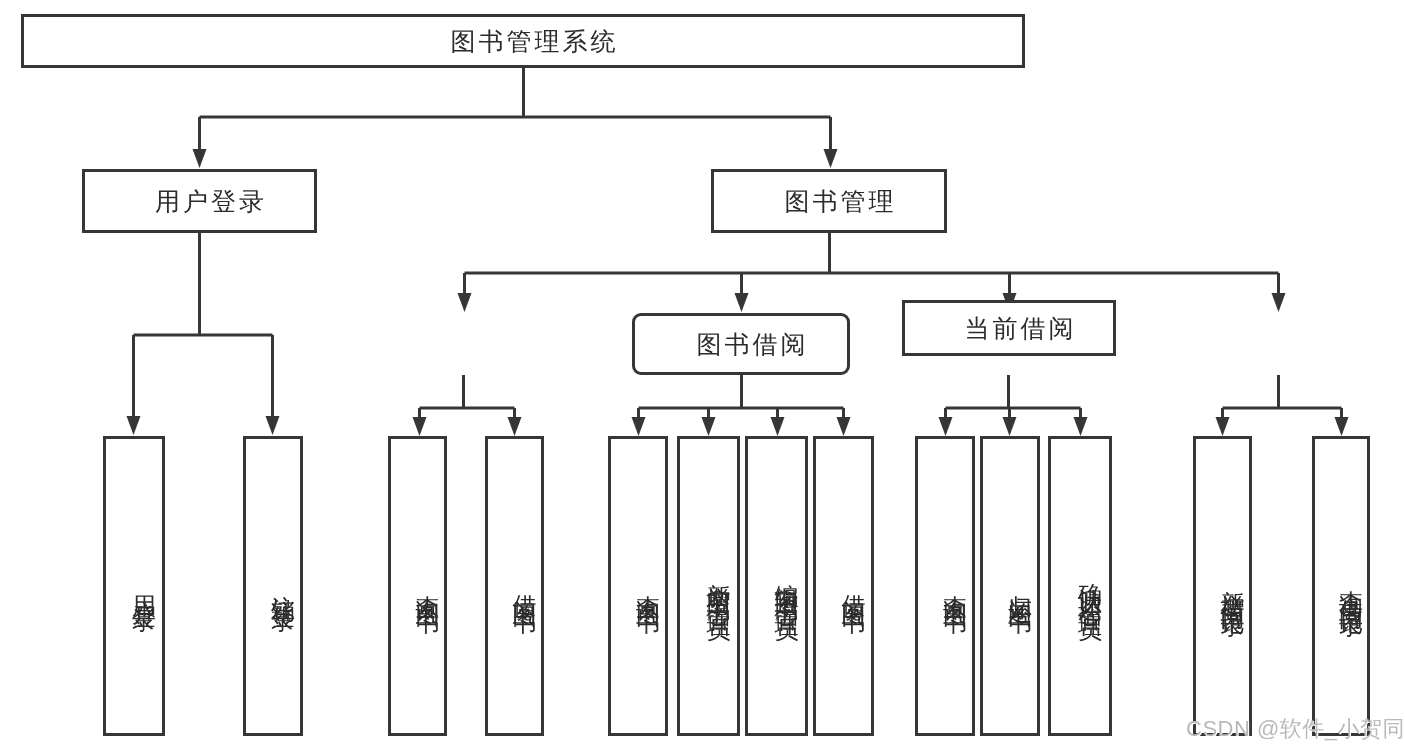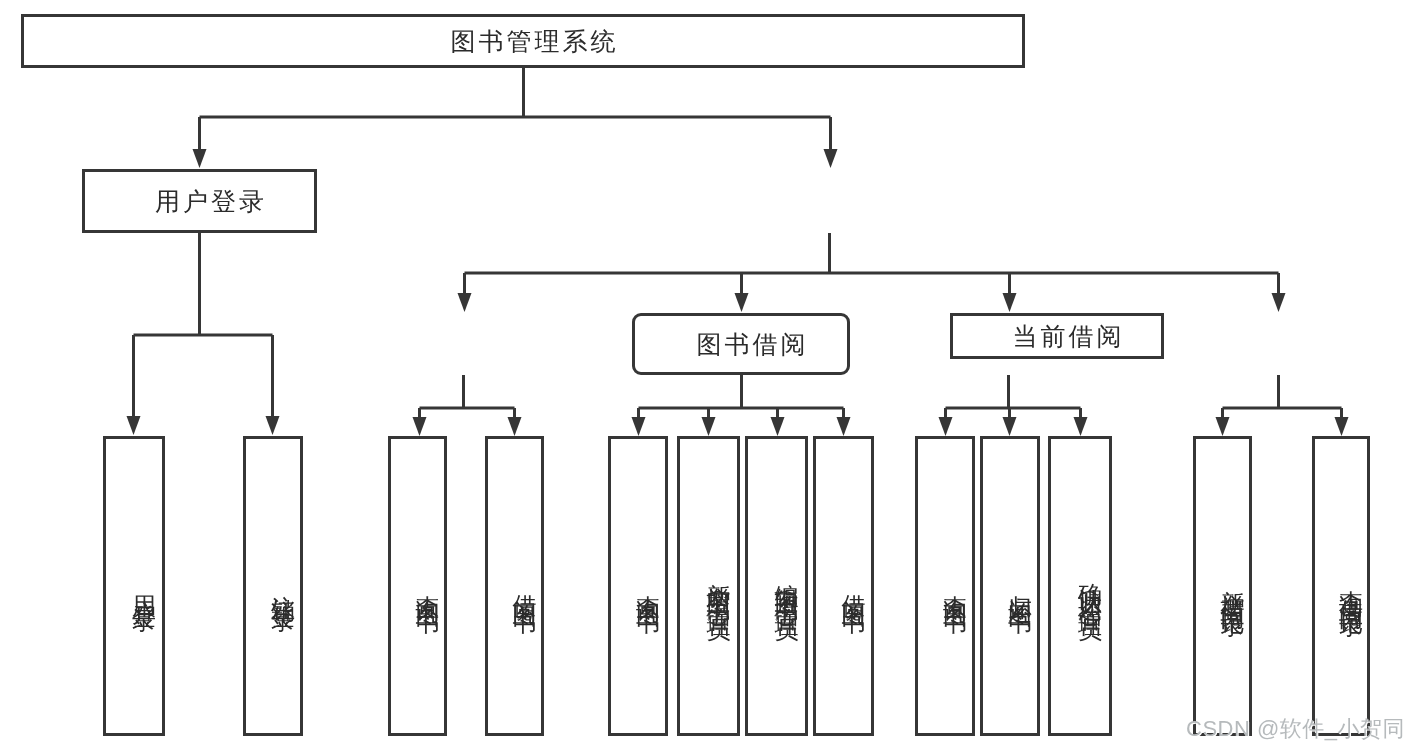--- a/index.html
+++ b/index.html
@@ -62,23 +62,24 @@
       <polygon points="1002.5,417 1016.5,417 1009.5,436"></polygon>
       <polygon points="1073.5,417 1087.5,417 1080.5,436"></polygon>
       <polygon points="1215.5,417 1229.5,417 1222.5,436"></polygon>
       <polygon points="1334.5,417 1348.5,417 1341.5,436"></polygon>
     </g>
   </svg>
 
   <div class="node" style="left:21px;top:14px;width:1004px;height:54px;">图书管理系统</div>
 
   <div class="node" style="left:82px;top:169px;width:235px;height:64px;">用户登录</div>
+  <div class="node" style="left:711px;top:169px;width:236px;height:64px;">图书管理</div>
 
   <div class="node" style="left:632px;top:313px;width:218px;height:62px;border-radius:9px;">图书借阅</div>
-  <div class="node" style="left:902px;top:313px;width:214px;height:46px;margin-left:48px;">当前借阅</div>
+  <div class="node" style="left:902px;top:300px;width:214px;height:56px;">当前借阅</div>
 
   <div class="node leaf" style="left:103px;width:62px;">用户登录</div>
   <div class="node leaf" style="left:243px;width:60px;">注销登录</div>
 
   <div class="node leaf" style="left:388px;width:59px;">查询图书</div>
   <div class="node leaf" style="left:485px;width:59px;">借阅图书</div>
 
   <div class="node leaf" style="left:608px;width:60px;">查询图书</div>
   <div class="node leaf" style="left:677px;width:63px;">新增图书（管理员）</div>
   <div class="node leaf" style="left:745px;width:63px;">编辑图书（管理员）</div>

